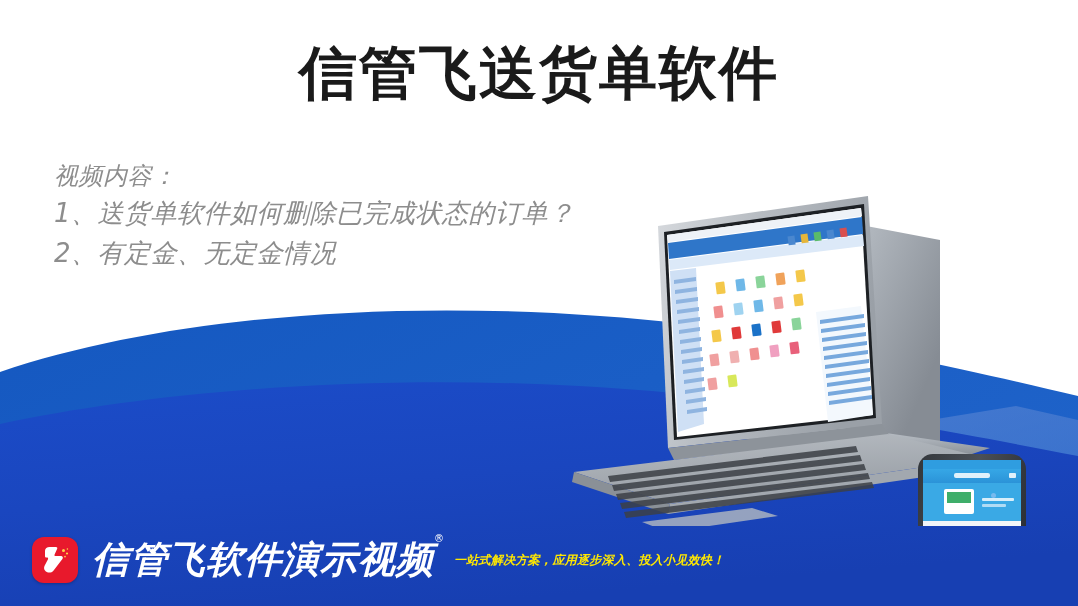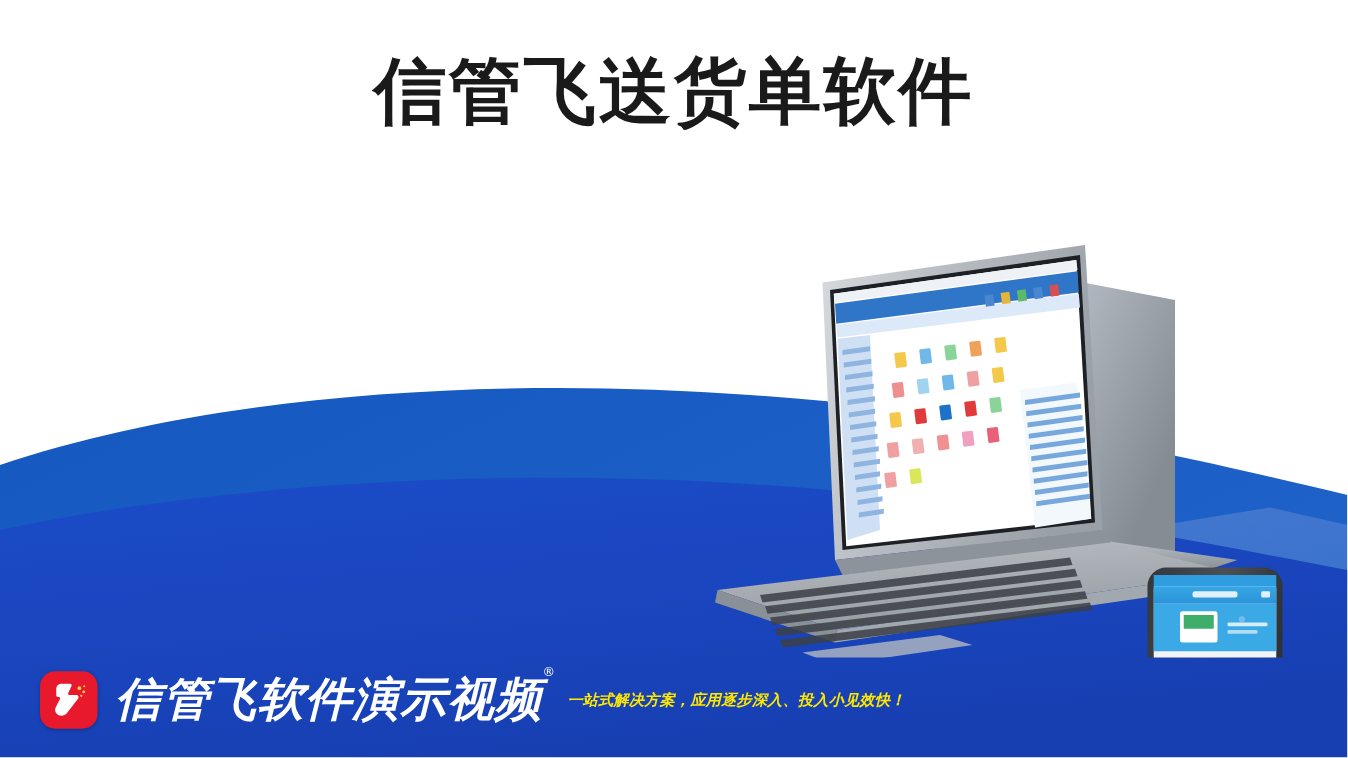--- a/index.html
+++ b/index.html
@@ -160,20 +160,25 @@
 
     <path fill="url(#gradBack)" d="M0,372 C160,318 380,300 600,316 C800,330 960,368 1078,396 L1078,606 L0,606 Z"></path>
 
     <path fill="url(#gradTable)" opacity="0.55" d="M636,468 L1016,406 L1078,420 L1078,470 L700,520 Z"></path>
 
     <path fill="url(#gradFront)" d="M0,424 C150,392 360,374 580,386 C790,398 950,432 1078,456 L1078,606 L0,606 Z"></path>
   </svg>
 
   <div id="title">信管飞送货单软件</div>
 
+  <div id="body-copy">
+    <div class="line lead">视频内容：</div>
+    <div class="line">1、送货单软件如何删除已完成状态的订单？</div>
+    <div class="line">2、有定金、无定金情况</div>
+  </div>
 
   <svg id="devices" viewBox="0 0 560 330" preserveAspectRatio="none">
     <defs>
       <linearGradient id="lidGrad" x1="0" y1="0" x2="1" y2="0.3">
         <stop offset="0%" stop-color="#d7dade"></stop>
         <stop offset="45%" stop-color="#b6bbc1"></stop>
         <stop offset="100%" stop-color="#9aa0a7"></stop>
       </linearGradient>
       <linearGradient id="baseGrad" x1="0" y1="0" x2="0.2" y2="1">
         <stop offset="0%" stop-color="#c9ced4"></stop>

